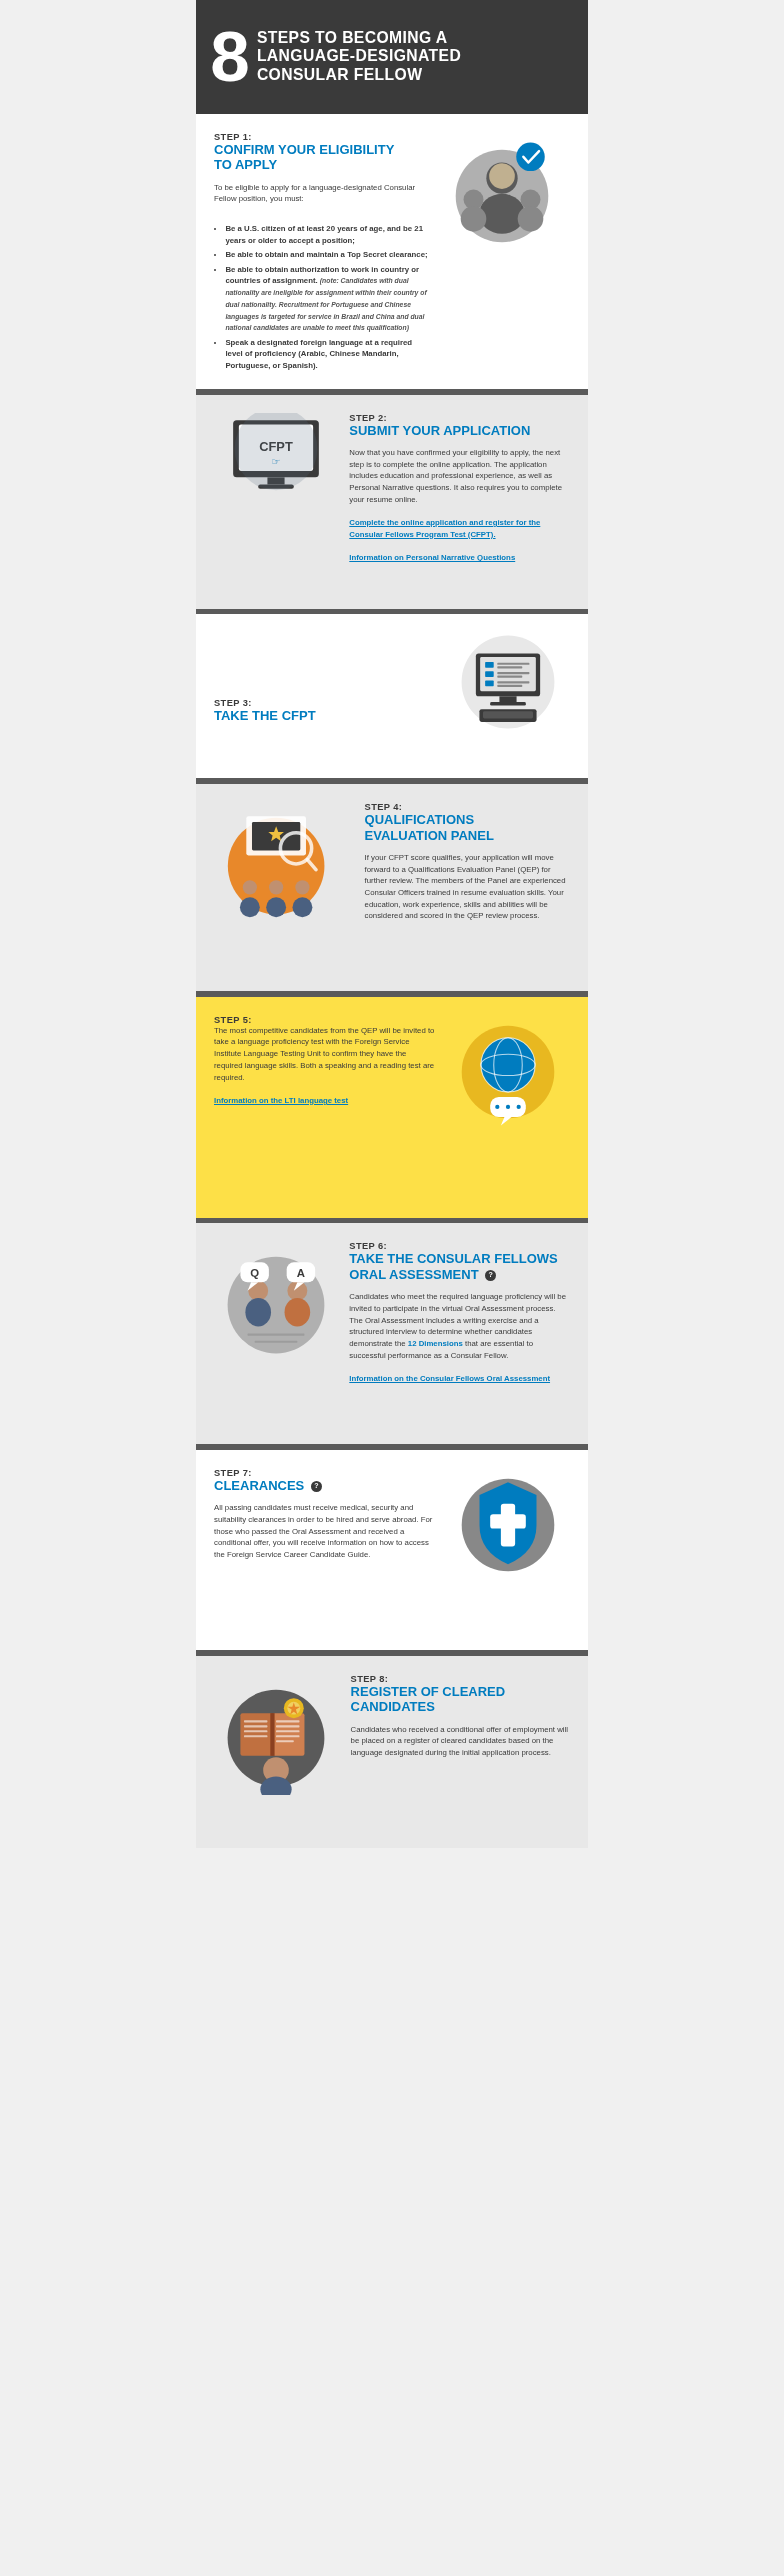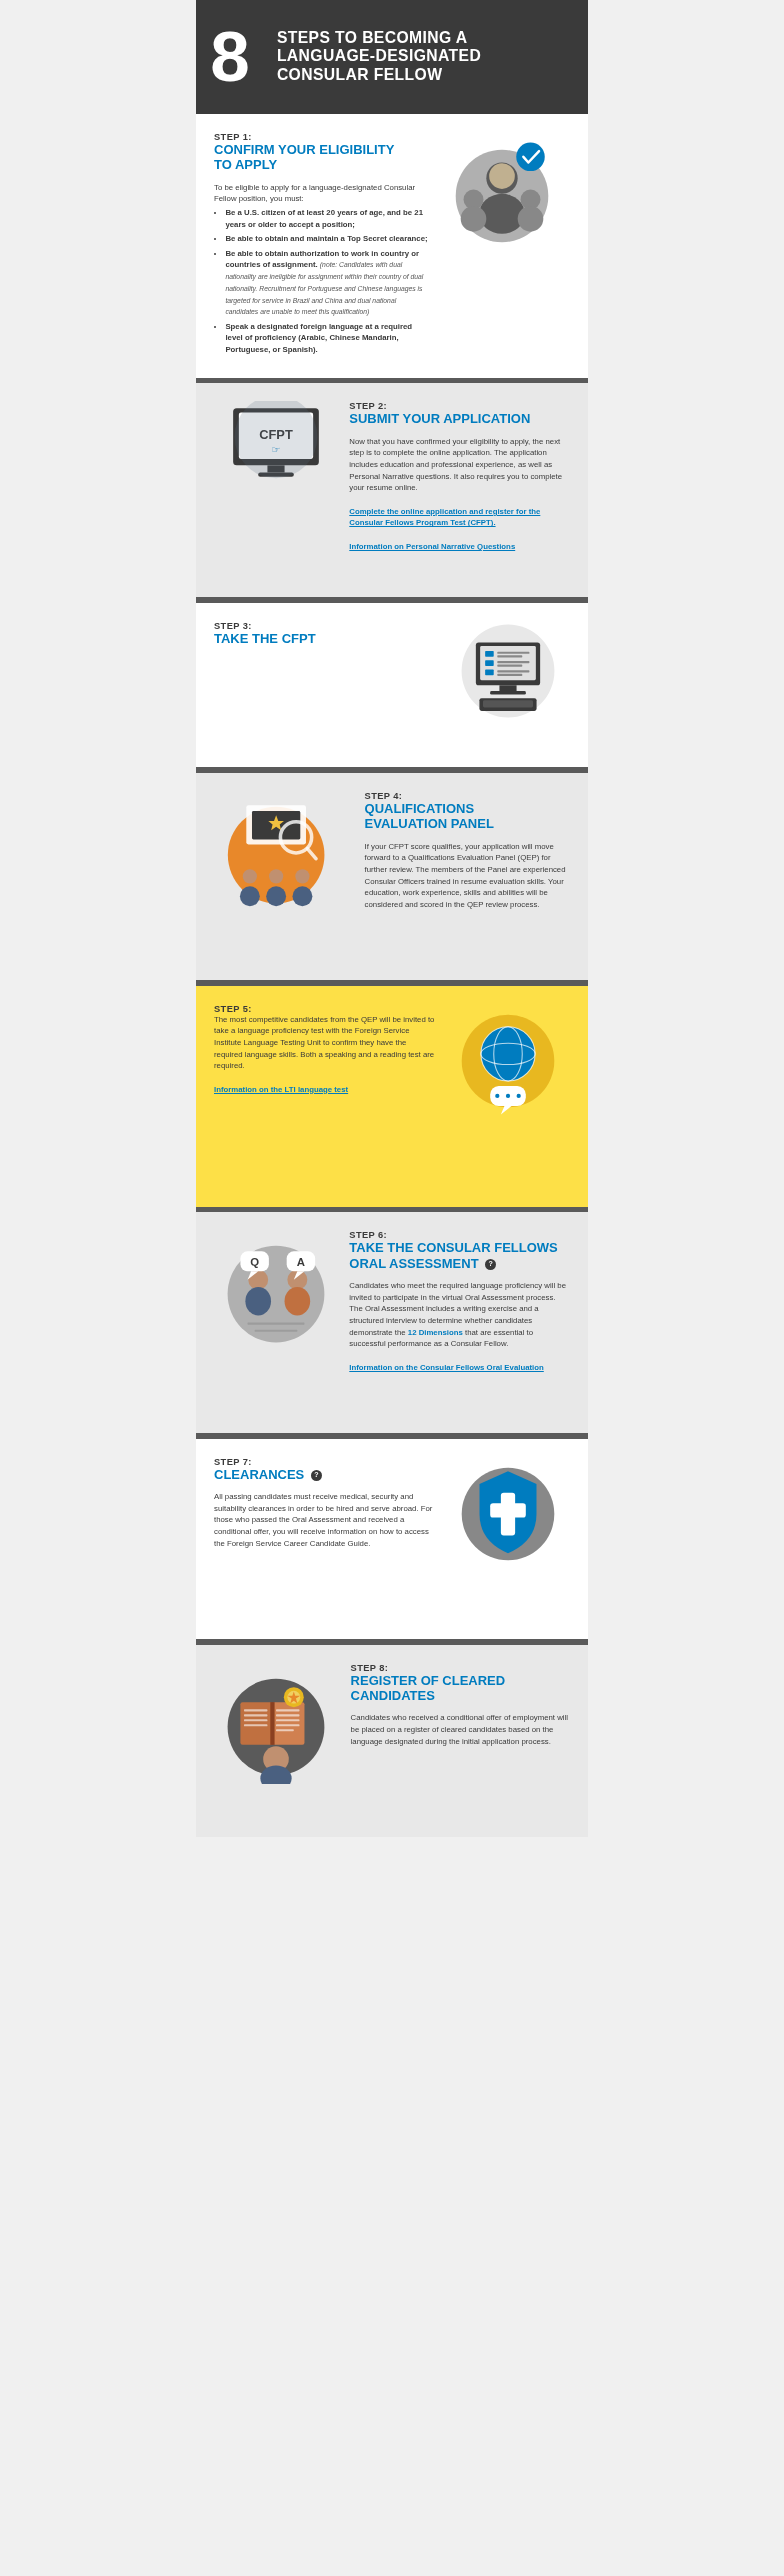--- a/index.html
+++ b/index.html
@@ -25,21 +25,20 @@
     }
     .header-number {
       font-size: 71px;
       font-weight: 900;
       color: #fff;
       line-height: 1;
       font-family: Arial Black, sans-serif;
     }
     .header-text {
       color: #fff;
-      margin-left: 20px;
     }
     .header-text h1 {
       font-size: 15.7px;
       font-weight: 900;
       line-height: 1.2;
       text-transform: uppercase;
       letter-spacing: 0.4px;
     }
 
     
@@ -82,21 +81,22 @@
       margin-bottom: 8.6px;
     }
     .step-body {
       font-size: 7.8px;
       color: #3a3a3a;
       line-height: 1.5;
     }
     .step-body ul {
       list-style: disc;
       padding-left: 11.4px;
-      margin-top: 2px;
+      margin-top: 18px;
+      font-weight: bold;
     }
     .step-body ul li {
       margin-bottom: 2.9px;
     }
     .step-body .note {
       font-size: 6.8px;
       color: #555;
       font-style: italic;
     }
     .clearfix::after {
@@ -146,21 +146,21 @@
 
     
     .step3 {
       background: #fff;
       padding: 18px 18px 14.3px 18px;
       min-height: 164px;
     }
     .step3-layout {
       display: flex;
       gap: 10.7px;
-      align-items: flex-start;
+      align-items: flex-end;
     }
     .step3-content {
       flex: 1;
     }
     .step3-image {
       width: 35%;
       flex-shrink: 0;
       display: flex;
       justify-content: center;
     }
@@ -516,21 +516,21 @@
         <div class="step-label">STEP 6:</div>
         <div class="step-title">
           TAKE THE CONSULAR FELLOWS<br>ORAL ASSESSMENT
           <span class="question-badge">?</span>
         </div>
         <div class="step-body">
           <p>
             <span>Candidates who meet the required language proficiency will be invited to participate in the virtual Oral Assessment process. The Oral Assessment includes a writing exercise and a structured interview to determine whether candidates demonstrate the </span><strong class="body-link">12 Dimensions</strong><span> that are essential to successful performance as a Consular Fellow.</span>
           </p>
           <br>
-          <p><a class="link-text">Information on the Consular Fellows Oral Evaluation</a></p>
+          <p><a class="link-text">Information on the Consular Fellows Oral Assessment</a></p>
         </div>
       </div>
     </div>
   </div>
 
   <div class="gray-bar"></div>
 
   <div class="step step7">
     <div class="step7-layout">
       <div class="step7-content">

